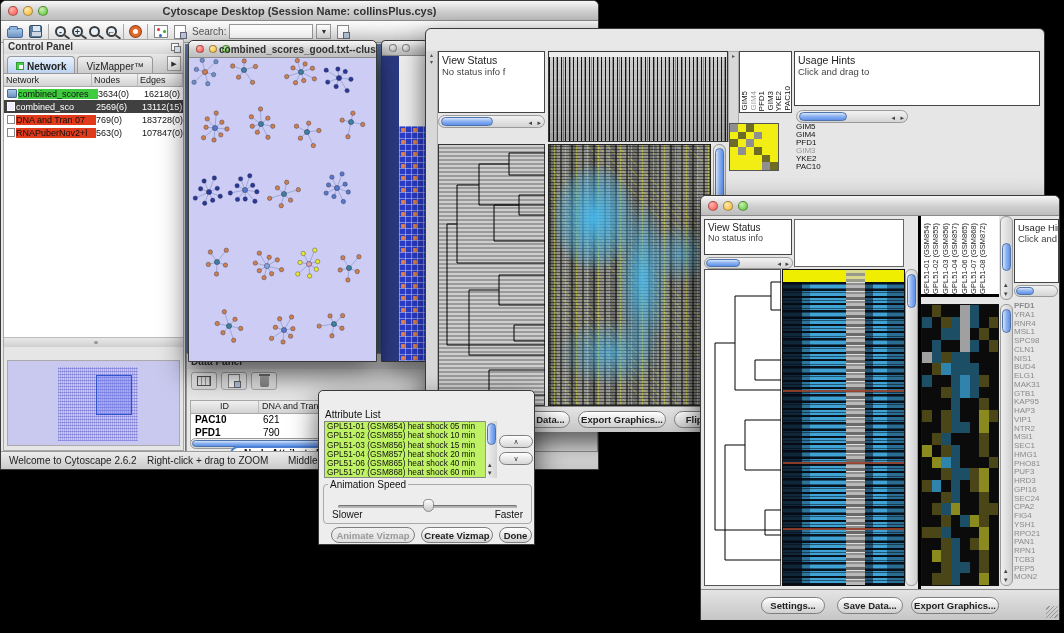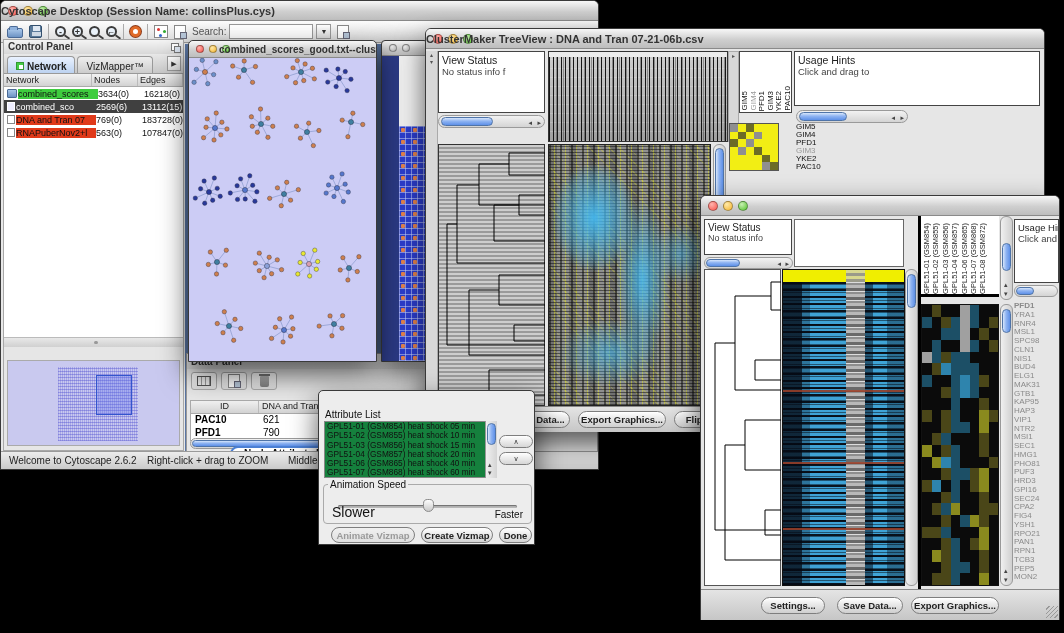--- a/index.html
+++ b/index.html
@@ -12,21 +12,21 @@
 .titlebar{position:relative;height:20px;background:linear-gradient(#f7f7f7,#cfcfcf 55%,#bdbdbd);border-bottom:1px solid #8a8a8a;border-radius:5px 5px 0 0;display:flex;align-items:center}
 .titlebar.small{height:15px}
 .win{border-radius:6px 6px 0 0}
 .lights{display:flex;gap:5px;margin-left:7px}
 .light{width:10px;height:10px;border-radius:50%;border:1px solid rgba(0,0,0,.35)}
 .light.sm{width:8px;height:8px}
 .light.red{background:radial-gradient(circle at 35% 30%,#ffb3ad,#f8534a)}
 .light.yellow{background:radial-gradient(circle at 35% 30%,#ffe9a8,#f5b52e)}
 .light.green{background:radial-gradient(circle at 35% 30%,#c8f0b2,#53c22b)}
 .light.gray{background:radial-gradient(circle at 35% 30%,#eee,#b0b0b0)}
-.wtitle{position:absolute;left:0;right:0;text-align:left;font-size:11px;font-weight:bold;color:#333;white-space:nowrap;overflow:hidden}
+.wtitle{position:absolute;left:0;right:0;text-align:center;font-size:11px;font-weight:bold;color:#333;white-space:nowrap;overflow:hidden}
 .wtitle.tiny{font-size:10px}
 
 
 .aqua-btn{position:absolute;height:17px;border:1px solid #7e7e7e;border-radius:9px;background:linear-gradient(#ffffff,#e8e8e8 45%,#cfcfcf);font:bold 9.5px "Liberation Sans",sans-serif;color:#222;box-shadow:inset 0 1px 0 #fff;white-space:nowrap;overflow:hidden}
 .scrollh,.scrollv{position:absolute;background:linear-gradient(#f2f2f2,#d4d4d4);border:1px solid #9a9a9a;border-radius:7px}
 .thumb{position:absolute;border:1px solid #4f74a8;border-radius:6px;background:linear-gradient(#d7e6fb,#8fb4f2 45%,#5e90e8)}
 .thumbv{position:absolute;border:1px solid #4f74a8;border-radius:6px;background:linear-gradient(90deg,#d7e6fb,#8fb4f2 45%,#5e90e8)}
 .sb-ar{position:absolute;font-size:7px;color:#444;line-height:7px}
 
 
@@ -215,31 +215,31 @@
 #tv2 .aqua-btn{top:7px}
 #tv2 .aqua-btn:nth-of-type(1){left:60px;width:64px}
 #tv2 .aqua-btn:nth-of-type(2){left:136px;width:66px}
 #tv2 .aqua-btn:nth-of-type(3){left:210px;width:88px}
 .hc-k{background:#0b0b0b}.hc-o{background:#4a4618}.hc-t{background:#1c4f66}.hc-g{background:#a0a0a0}.hc-y{background:#8a8a1e}.hc-c{background:#2e84ad}
 
 
 #dlg{left:318px;top:390px;width:217px;height:155px;z-index:30;background:#ededed;border-radius:5px 5px 0 0}
 #dlg .wtitle{font-size:10px}
 #dlg .dl-label{position:absolute;left:6px;top:18px;font-size:10px;color:#111}
-#dlg .dlg-list{position:absolute;left:5px;top:30px;width:173px;height:57px;background:#15803d;border:1px solid #888;overflow:hidden;padding-right:11px}
+#dlg .dlg-list{position:absolute;left:5px;top:30px;width:173px;height:57px;background:#bef264;border:1px solid #888;overflow:hidden;padding-right:11px}
 .dlg-item{font-size:8.3px;line-height:9.3px;color:#111;white-space:nowrap;padding-left:2px}
 #dlg .list-scroll{position:absolute;left:166px;top:30px;width:12px;height:57px;border-left:1px solid #999;background:linear-gradient(90deg,#f0f0f0,#d4d4d4)}
 #dlg .list-scroll .thumbv{left:1px;width:9px;top:2px;height:22px}
 #dlg .list-scroll .sb-ar{left:2px}
 #dlg .updown{position:absolute;width:34px;height:13px;border:1px solid #7e7e7e;border-radius:7px;background:linear-gradient(#fff,#d6d6d6);font-size:7px;line-height:11px;text-align:center;color:#333}
 #dlg fieldset{position:absolute;left:4px;top:88px;width:209px;height:45px;border:1px solid #aaa;border-radius:4px}
 #dlg legend{font-size:10px;color:#111;margin-left:4px;padding:0 2px}
 .sl-track{position:absolute;left:14px;right:14px;top:15px;height:3px;background:#b8b8b8;border-radius:2px;box-shadow:inset 0 1px 1px rgba(0,0,0,.4)}
 .sl-thumb{position:absolute;left:48%;top:9px;width:11px;height:13px;background:linear-gradient(#fdfdfd,#cacaca);border:1px solid #8a8a8a;border-radius:5px 5px 6px 6px}
-.sl-min{position:absolute;left:8px;bottom:3px;font-size:14px;color:#111}
+.sl-min{position:absolute;left:8px;bottom:3px;font-size:10px;color:#111}
 .sl-max{position:absolute;right:8px;bottom:3px;font-size:10px;color:#111}
 #dlg .dlg-btn{position:absolute;top:136px;height:16px;border:1px solid #7e7e7e;border-radius:9px;background:linear-gradient(#fff,#d4d4d4);font:bold 9.5px "Liberation Sans",sans-serif;color:#222;text-align:center}
 #dlg .dlg-btn.disabled{color:#9a9a9a;background:linear-gradient(#f0f0f0,#e0e0e0)}
 </style>
 </head>
 <body>
 
 <div class="desktop">
 
   <div class="win" id="mw">
@@ -669,28 +669,20 @@
           <line x1="145" y1="266" x2="141.0379604597213" y2="257.91901969552777" stroke="#8899cc" stroke-width="0.7"></line>
           <circle cx="141.0379604597213" cy="257.91901969552777" r="2.2" fill="#cd7f4e" stroke="#334" stroke-width="0.4"></circle>
           <line x1="145" y1="266" x2="153.61453229525236" y2="257.64596903680297" stroke="#8899cc" stroke-width="0.7"></line>
           <circle cx="153.61453229525236" cy="257.64596903680297" r="2.2" fill="#cd7f4e" stroke="#334" stroke-width="0.4"></circle>
           <circle cx="145" cy="266" r="2.6" fill="#3f7fa0" stroke="#223" stroke-width="0.4"></circle>
         </svg>
     </div>
   </div>
 
   <div class="win" id="tv1">
-    <div class="titlebar">
-      <div class="lights">
-        <span class="light red"></span>
-        <span class="light yellow"></span>
-        <span class="light green"></span>
-      </div>
-      <span class="wtitle">ClusterMaker TreeView : DNA and Tran 07-21-06b.csv</span>
-    </div>
     <div class="tv-body">
       <div class="lstrip">▴<br>▾</div>
       <div class="panelbox vs-box">
         <div class="pb-t">View Status</div>
         <div class="pb-l">No status info f</div>
       </div>
       <div class="scrollh hs1">
         <div class="thumb"></div>
         <span class="sb-ar" style="right:12px;top:3px">◂</span>
         <span class="sb-ar" style="right:3px;top:3px">▸</span>

